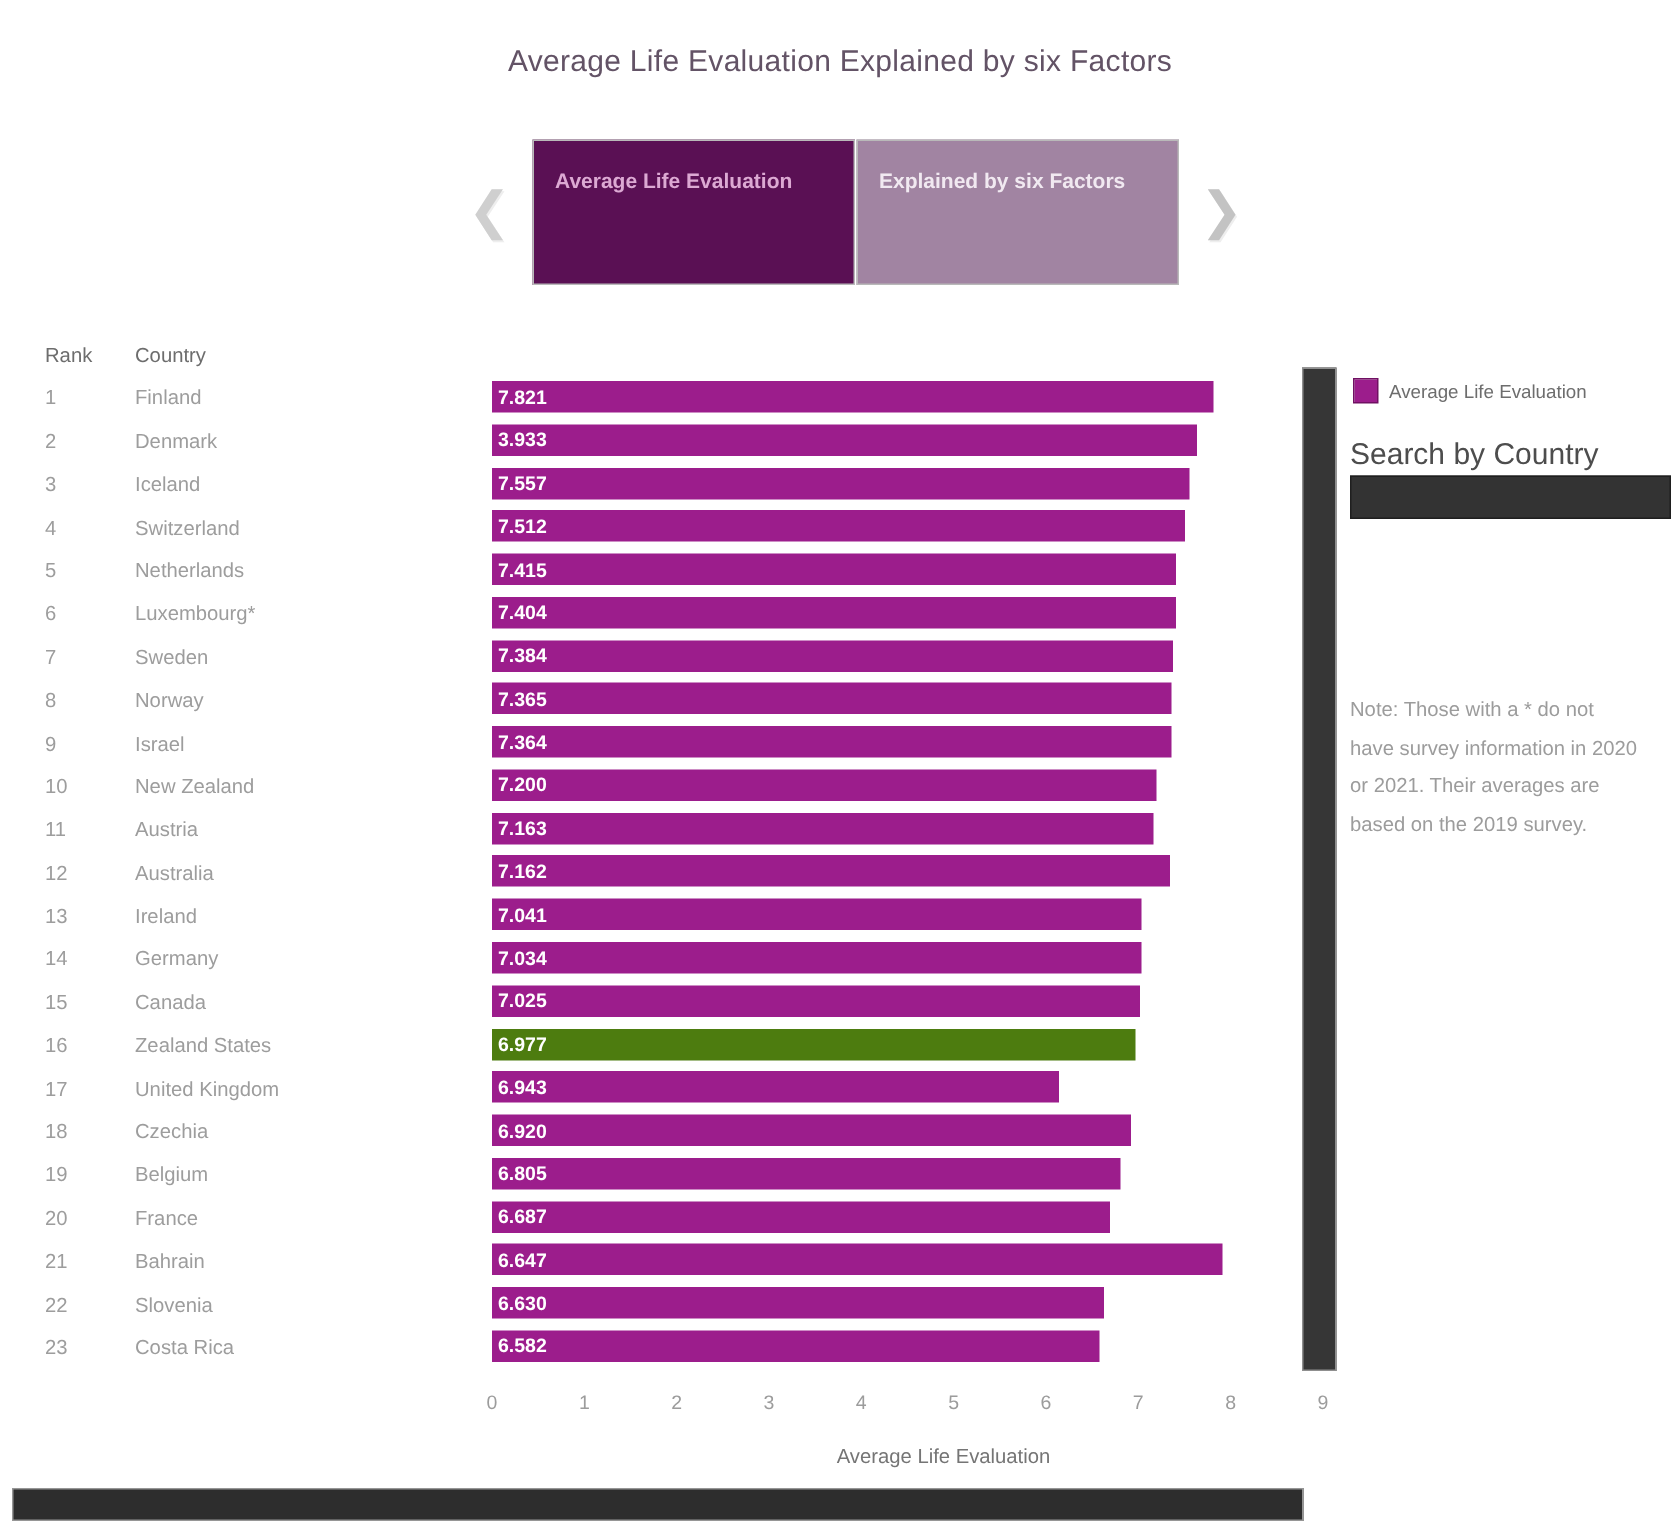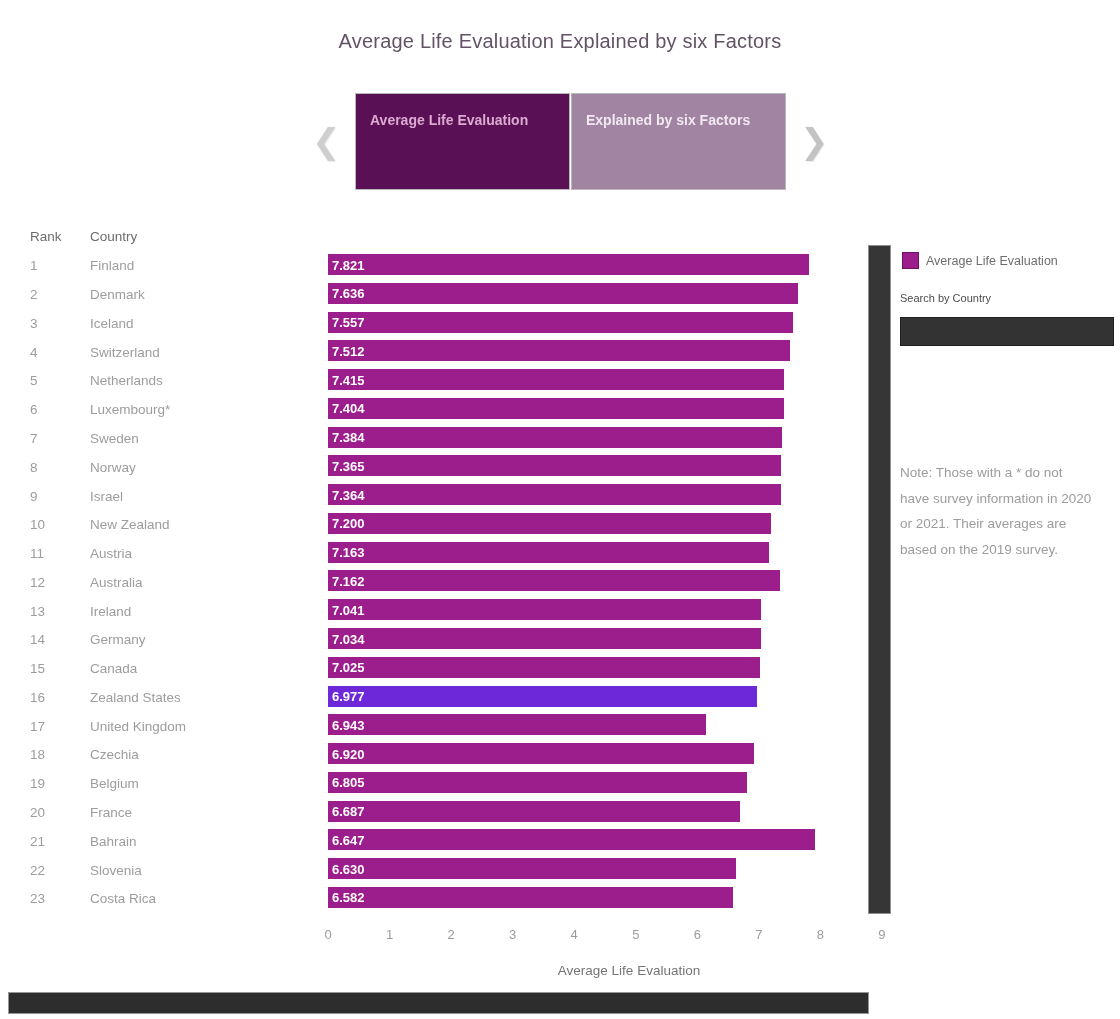--- a/index.html
+++ b/index.html
@@ -42,21 +42,21 @@
 
   .vscroll{position:absolute;left:868px;top:245px;width:23px;height:669px;
            background:#363636;border:1px solid #8f8f8f;box-sizing:border-box;cursor:pointer;}
   .hscroll{position:absolute;left:8px;top:992px;width:861px;height:22px;
            background:#2d2d2d;border:1px solid #969696;box-sizing:border-box;cursor:pointer;}
 
   .legend-swatch{position:absolute;left:903px;top:253px;width:15px;height:15px;
                  outline:1px solid #701063;}
   .legend-label{position:absolute;left:926px;top:254px;font-size:12.5px;color:#6d6d6d;}
 
-  .search-label{position:absolute;left:900px;top:292px;font-size:11px;color:#4d4d4d;}
+  .search-label{position:absolute;left:900px;top:292px;font-size:20px;color:#4d4d4d;}
   .search-input{position:absolute;left:900px;top:317px;width:214px;height:29px;
                 box-sizing:border-box;background:#333333;border:1px solid #1f1f1f;
                 color:#eee;font-size:13px;padding:0 6px;outline:none;}
 
   .note{position:absolute;left:900px;top:460px;width:192px;
         font-size:13.5px;line-height:25.5px;color:#9c9c9c;}
 </style>
 </head>
 <body>
 
@@ -170,21 +170,21 @@
       <div class="row" style="top: 883.94px;">
         <span class="rank">23</span>
         <span class="country">Costa Rica</span>
       </div>
     </div>
   <div id="bars">
       <div class="bar" style="left: 328px; top: 254px; width: 481.383px; background: rgb(156, 29, 140);">
         <span class="val" style="color: rgb(255, 255, 255);">7.821</span>
       </div>
       <div class="bar" style="left: 328px; top: 282.77px; width: 469.996px; background: rgb(156, 29, 140);">
-        <span class="val" style="color: rgb(255, 255, 255);">7.636</span>
+        <span class="val" style="color: rgb(255, 255, 255);">3.933</span>
       </div>
       <div class="bar" style="left: 328px; top: 311.54px; width: 465.133px; background: rgb(156, 29, 140);">
         <span class="val" style="color: rgb(255, 255, 255);">7.557</span>
       </div>
       <div class="bar" style="left: 328px; top: 340.31px; width: 462.364px; background: rgb(156, 29, 140);">
         <span class="val" style="color: rgb(255, 255, 255);">7.512</span>
       </div>
       <div class="bar" style="left: 328px; top: 369.08px; width: 456.393px; background: rgb(156, 29, 140);">
         <span class="val" style="color: rgb(255, 255, 255);">7.415</span>
       </div>
@@ -211,21 +211,21 @@
       </div>
       <div class="bar" style="left: 328px; top: 599.24px; width: 433.374px; background: rgb(156, 29, 140);">
         <span class="val" style="color: rgb(255, 255, 255);">7.041</span>
       </div>
       <div class="bar" style="left: 328px; top: 628.01px; width: 432.943px; background: rgb(156, 29, 140);">
         <span class="val" style="color: rgb(255, 255, 255);">7.034</span>
       </div>
       <div class="bar" style="left: 328px; top: 656.78px; width: 432.389px; background: rgb(156, 29, 140);">
         <span class="val" style="color: rgb(255, 255, 255);">7.025</span>
       </div>
-      <div class="bar" style="left: 328px; top: 685.55px; width: 429.434px; background: #6d28d9;">
+      <div class="bar" style="left: 328px; top: 685.55px; width: 429.434px; background: #4d7c0f;">
         <span class="val" style="color: rgb(255, 255, 255);">6.977</span>
       </div>
       <div class="bar" style="left: 328px; top: 714.32px; width: 378px; background: rgb(156, 29, 140);">
         <span class="val" style="color: rgb(255, 255, 255);">6.943</span>
       </div>
       <div class="bar" style="left: 328px; top: 743.09px; width: 425.926px; background: rgb(156, 29, 140);">
         <span class="val" style="color: rgb(255, 255, 255);">6.920</span>
       </div>
       <div class="bar" style="left: 328px; top: 771.86px; width: 418.848px; background: rgb(156, 29, 140);">
         <span class="val" style="color: rgb(255, 255, 255);">6.805</span>

